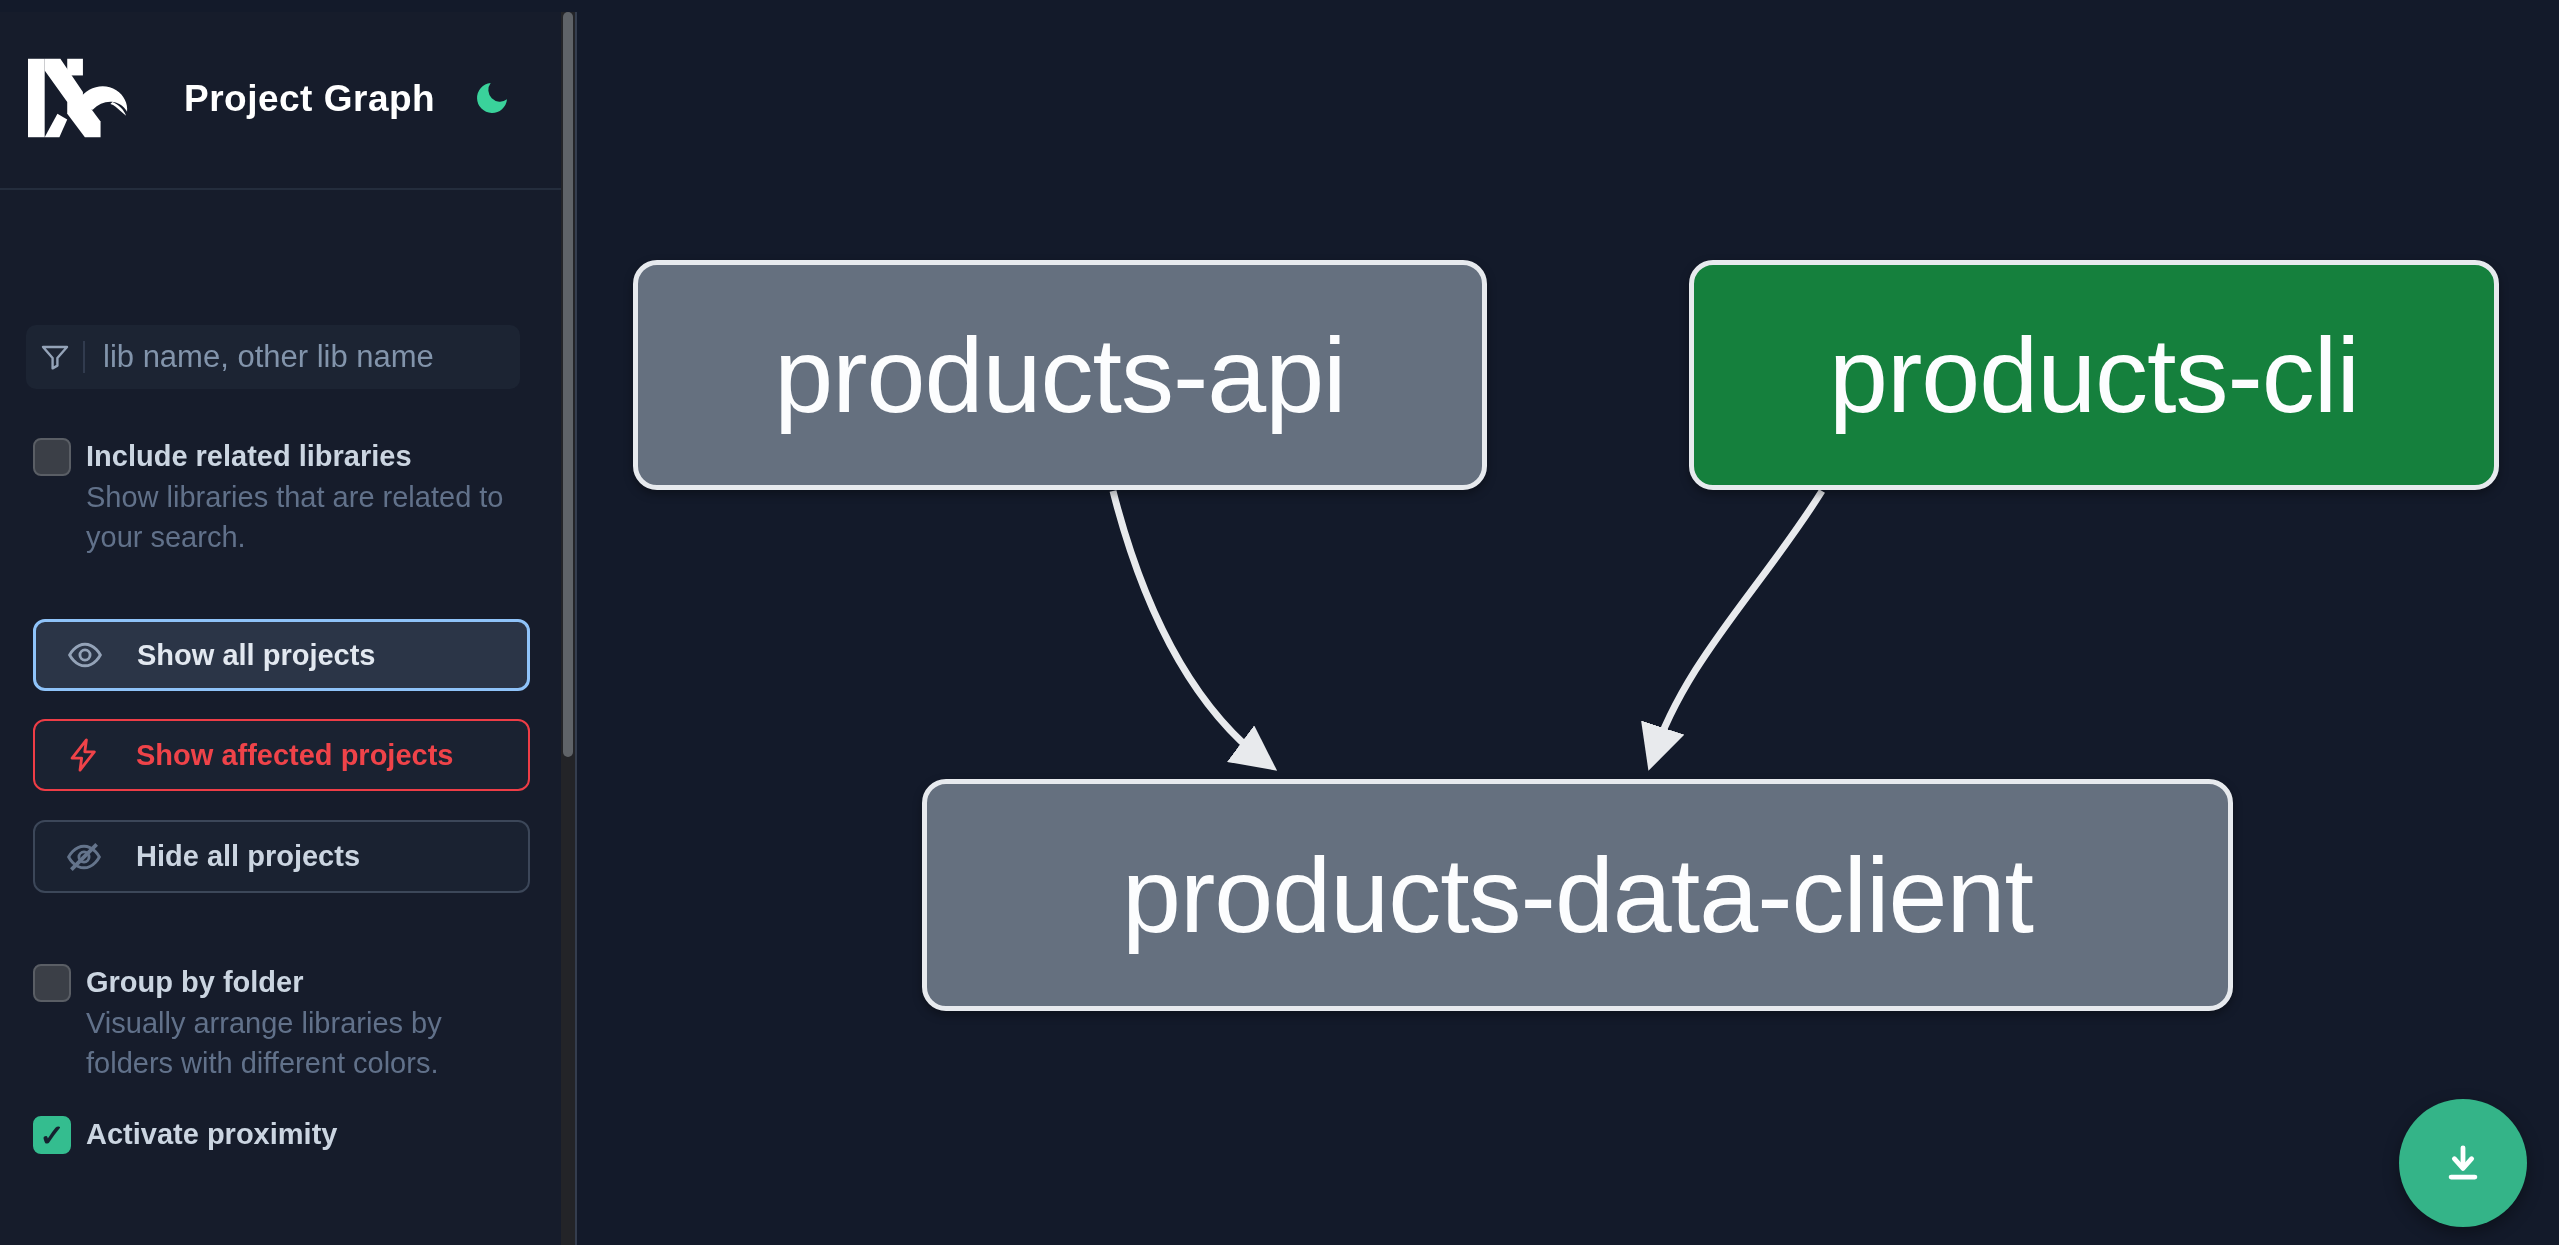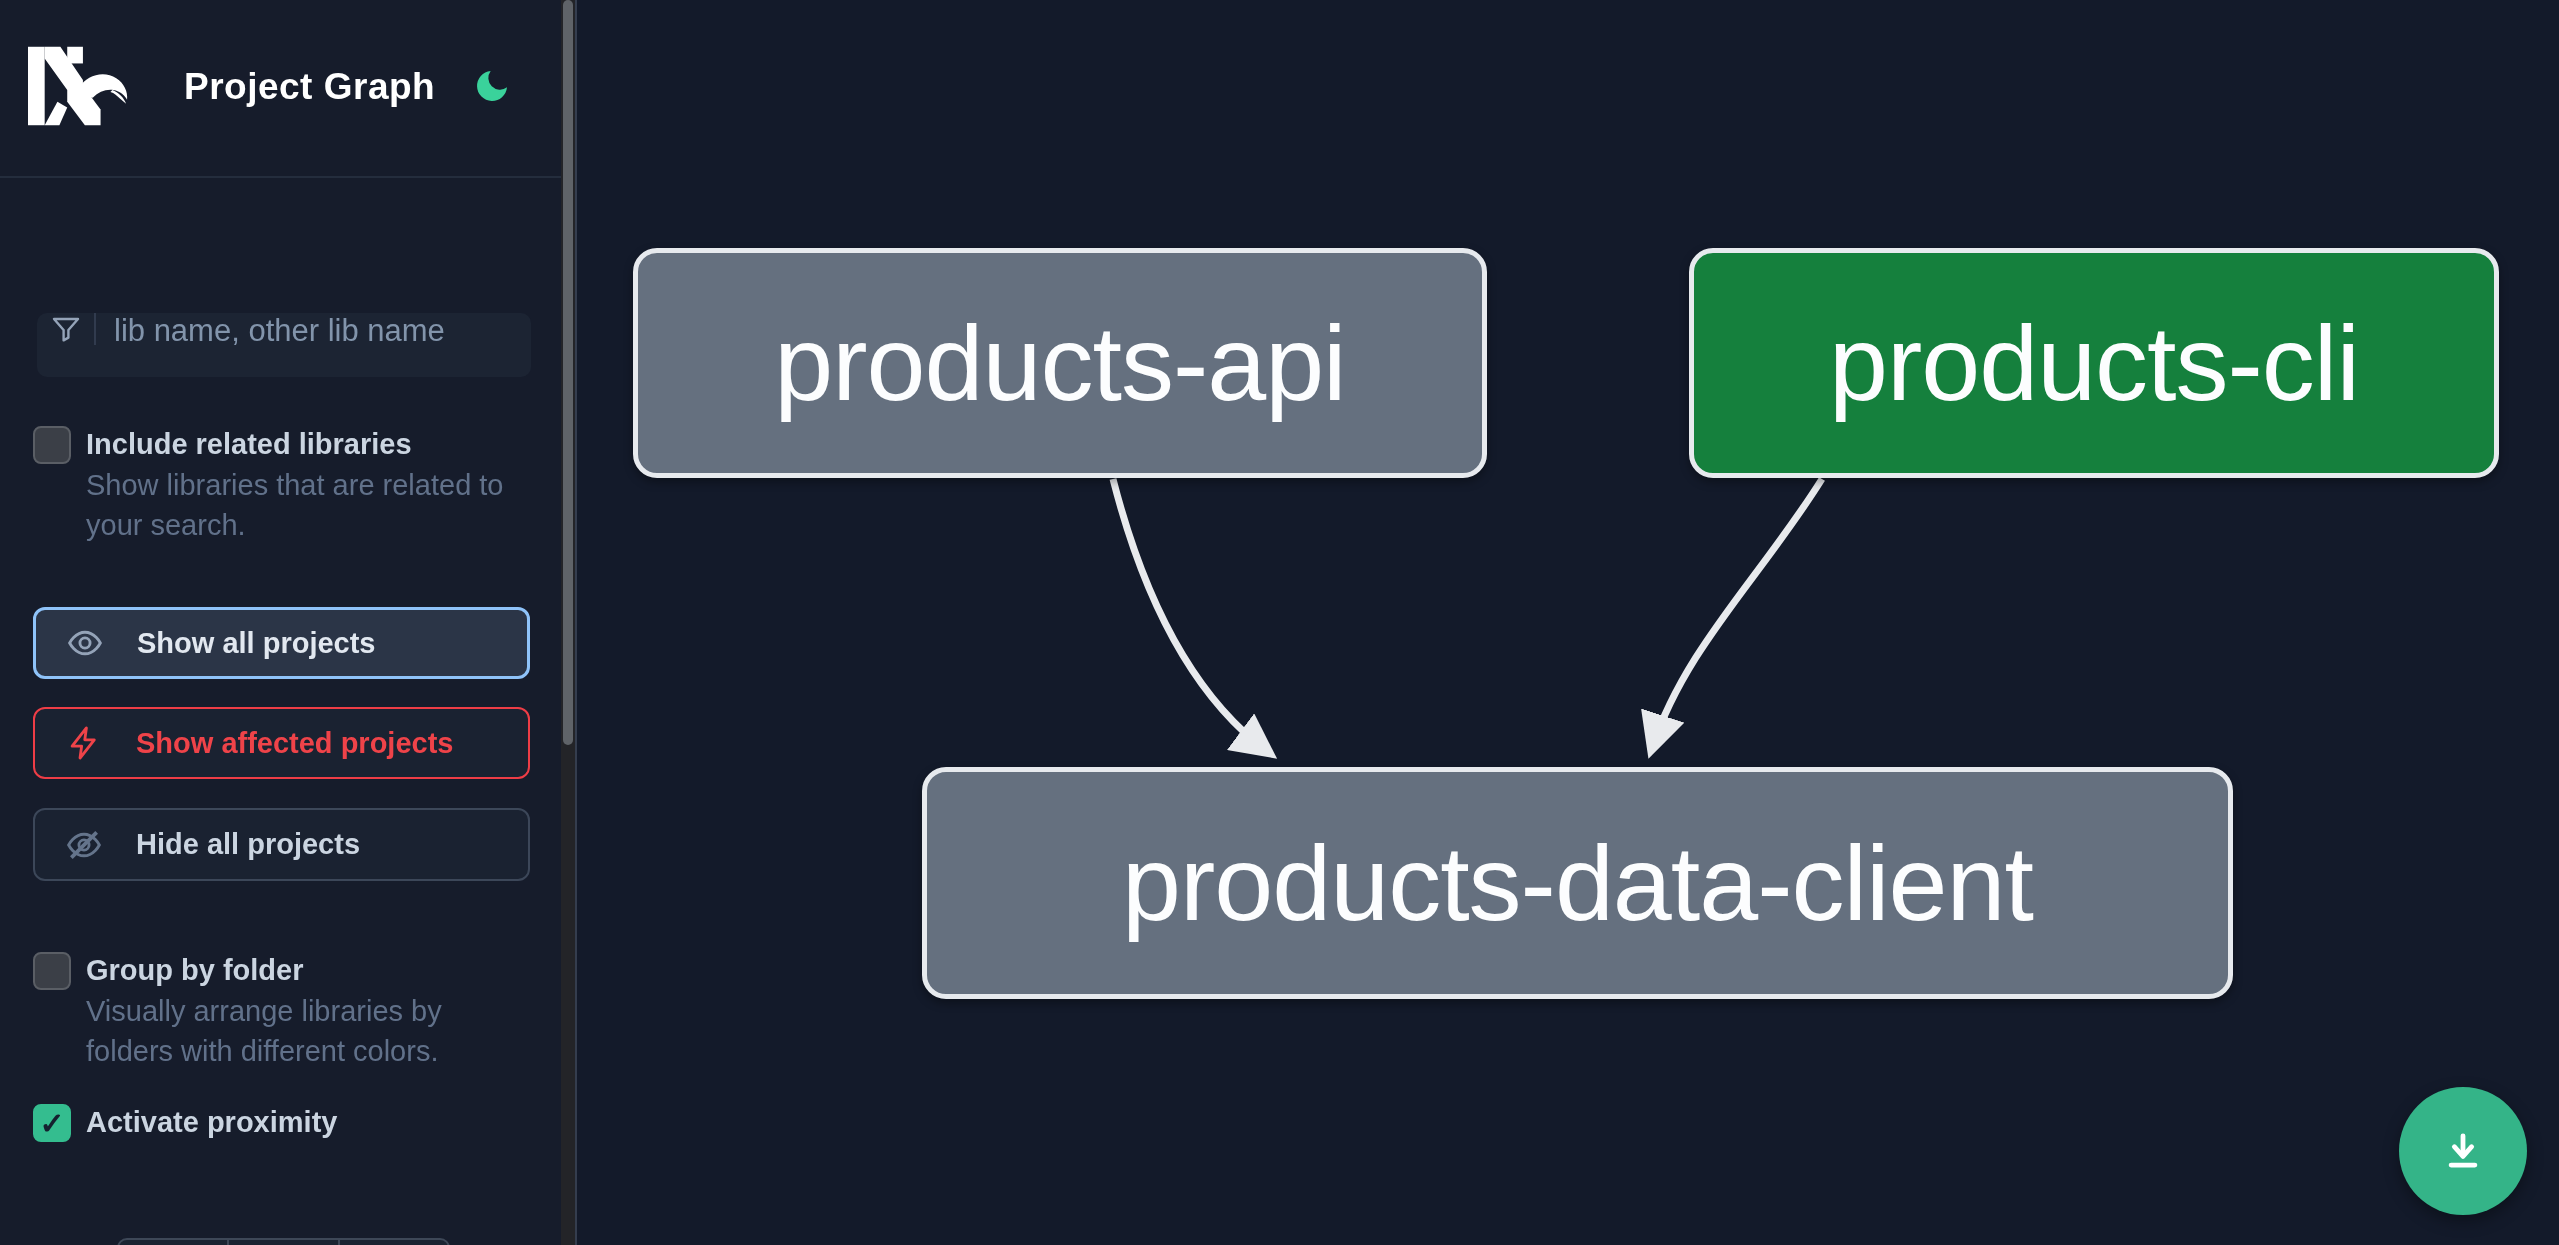--- a/index.html
+++ b/index.html
@@ -1,18 +1,18 @@
 <!DOCTYPE html>
 <html><head>
 <meta charset="utf-8">
 <style>
   * { margin:0; padding:0; box-sizing:border-box; }
   html,body { width:2559px; height:1245px; overflow:hidden; background:#131a2a;
               font-family:"Liberation Sans", sans-serif; }
-  #app { position:relative; width:2559px; height:984px; }
+  #app { position:relative; width:2559px; height:984px;margin-top:12px; }
 
   
   #sidebar { position:absolute; left:0; top:0; width:561px; height:1245px;
              background:#161c2b; }
   #sb-scroll-track { position:absolute; left:561px; top:0; width:14px; height:1245px;
              background:#232428; }
   #sb-scroll-thumb { position:absolute; left:2px; top:0; width:10px; height:745px;
              background:#5f6368; border-radius:6px; }
   #sb-border { position:absolute; left:575px; top:0; width:2px; height:1245px;
              background:#343d4e; }
@@ -23,22 +23,22 @@
              color:#ffffff; letter-spacing:.5px; }
   #theme-toggle { position:absolute; left:472px; top:66px; width:40px; height:40px;
              cursor:pointer; }
   #sb-divider { position:absolute; left:0; top:176px; width:561px; height:2px;
              background:#242d3d; }
 
   #tagline-row { position:absolute; left:33px; top:198px; display:flex; align-items:center; gap:20px; }
   #tagline-row .txt { color:#94a3b8; font-size:26px; }
 
   
-  #search-box { position:absolute; left:37px; top:313px; width:494px; height:64px;
-             background:#1c2433; border-radius:10px; display:flex; align-items:flex-start; overflow:hidden; }
+  #search-box { position:absolute; left:26px; top:313px; width:494px; height:64px;
+             background:#1c2433; border-radius:10px; display:flex; align-items:center; overflow:hidden; }
   #search-icon-cell { width:63px; display:flex; align-items:center; justify-content:center;
              border-right:2px solid #313b4e; }
   #search-input { flex:1; background:transparent; border:none; outline:none; color:#cbd5e1;
              font-size:31px; padding:0 18px; font-family:"Liberation Sans",sans-serif; }
   #search-input::placeholder { color:#8294ab; opacity:1; }
 
   
   .cbx-row { position:absolute; left:33px; width:500px; }
   .cbx { width:38px; height:38px; border-radius:8px; background:#3b3f47;
          border:2px solid #5a5e65; position:absolute; left:0; top:2px; }

